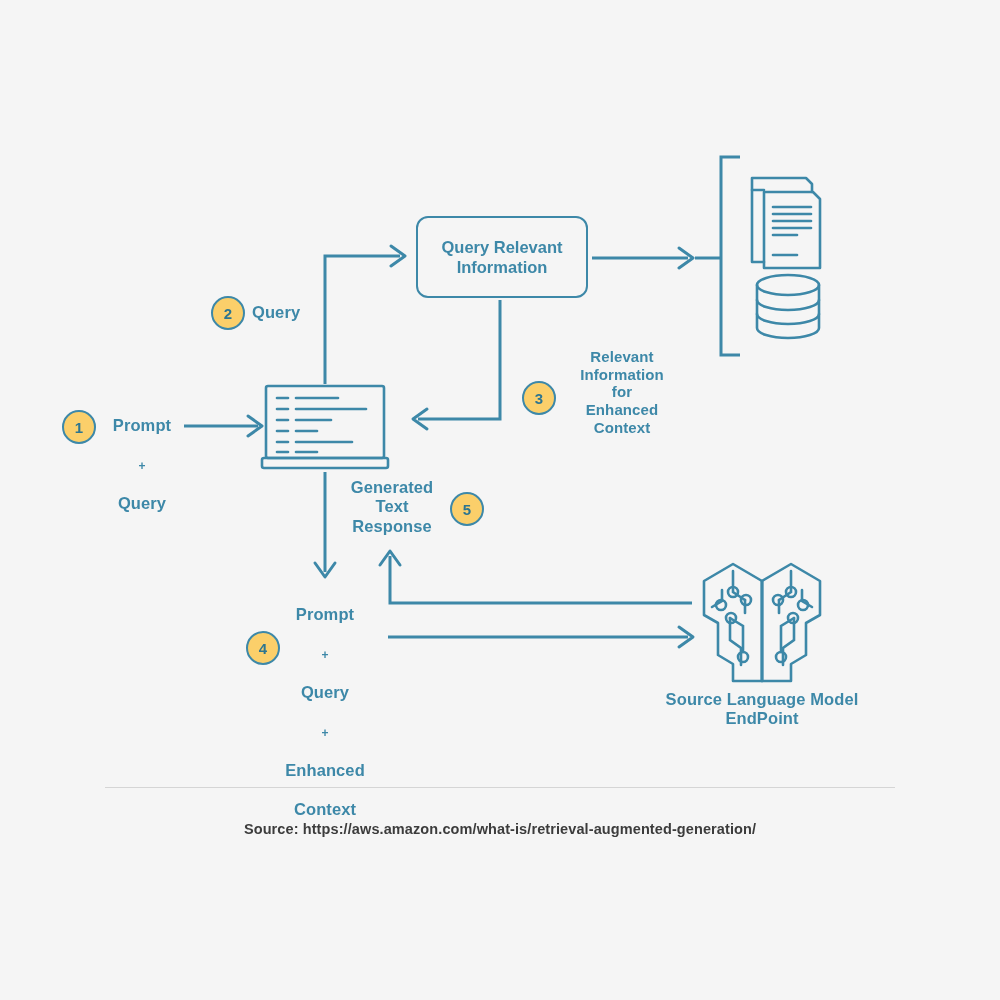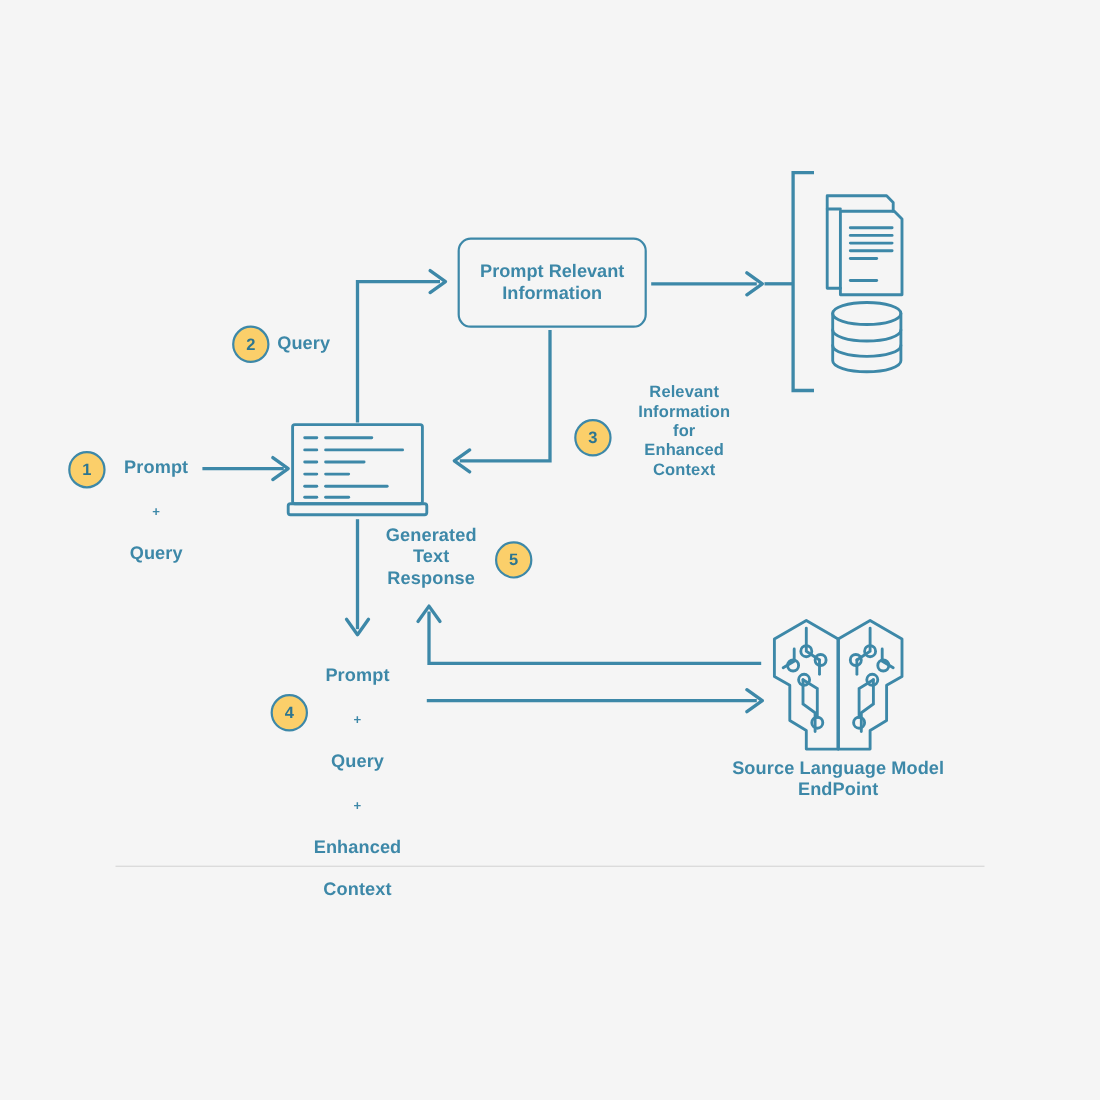--- a/index.html
+++ b/index.html
@@ -217,21 +217,21 @@
       <polyline class="strokeThin" points="794,618 794,640 783,648 783,665"></polyline>
       <circle cx="791" cy="592" r="5" fill="none" stroke="#3d88a8" stroke-width="2.6"></circle>
       <circle cx="778" cy="600" r="5" fill="none" stroke="#3d88a8" stroke-width="2.6"></circle>
       <circle cx="803" cy="605" r="5" fill="none" stroke="#3d88a8" stroke-width="2.6"></circle>
       <circle cx="793" cy="618" r="5" fill="none" stroke="#3d88a8" stroke-width="2.6"></circle>
       <circle cx="781" cy="657" r="5" fill="none" stroke="#3d88a8" stroke-width="2.6"></circle>
     </g>
   </svg>
 
   <div id="search-box">
-    <div id="search-box-label">Prompt Relevant
+    <div id="search-box-label">Query Relevant
 Information</div>
   </div>
 
 
   <div class="lbl lbl-16" style="left:632px; top:690px; width:260px;">Source Language Model
 EndPoint</div>
 
   <div class="step-num" style="left:62px; top:410px;">1</div>
   <div class="lbl lbl-16" style="left:96px; top:397px; width:92px;">
     <span>Prompt</span><br>
@@ -258,14 +258,15 @@
     <span>Enhanced</span><br>
     <span>Context</span>
   </div>
 
   <div class="step-num" style="left:450px; top:492px;">5</div>
   <div class="lbl lbl-16" style="left:333px; top:478px; width:118px;">Generated
 Text
 Response</div>
 
   <div id="source-line"></div>
+  <div id="source-text">Source: https://aws.amazon.com/what-is/retrieval-augmented-generation/</div>
 
 </div>
 
 </body></html>

